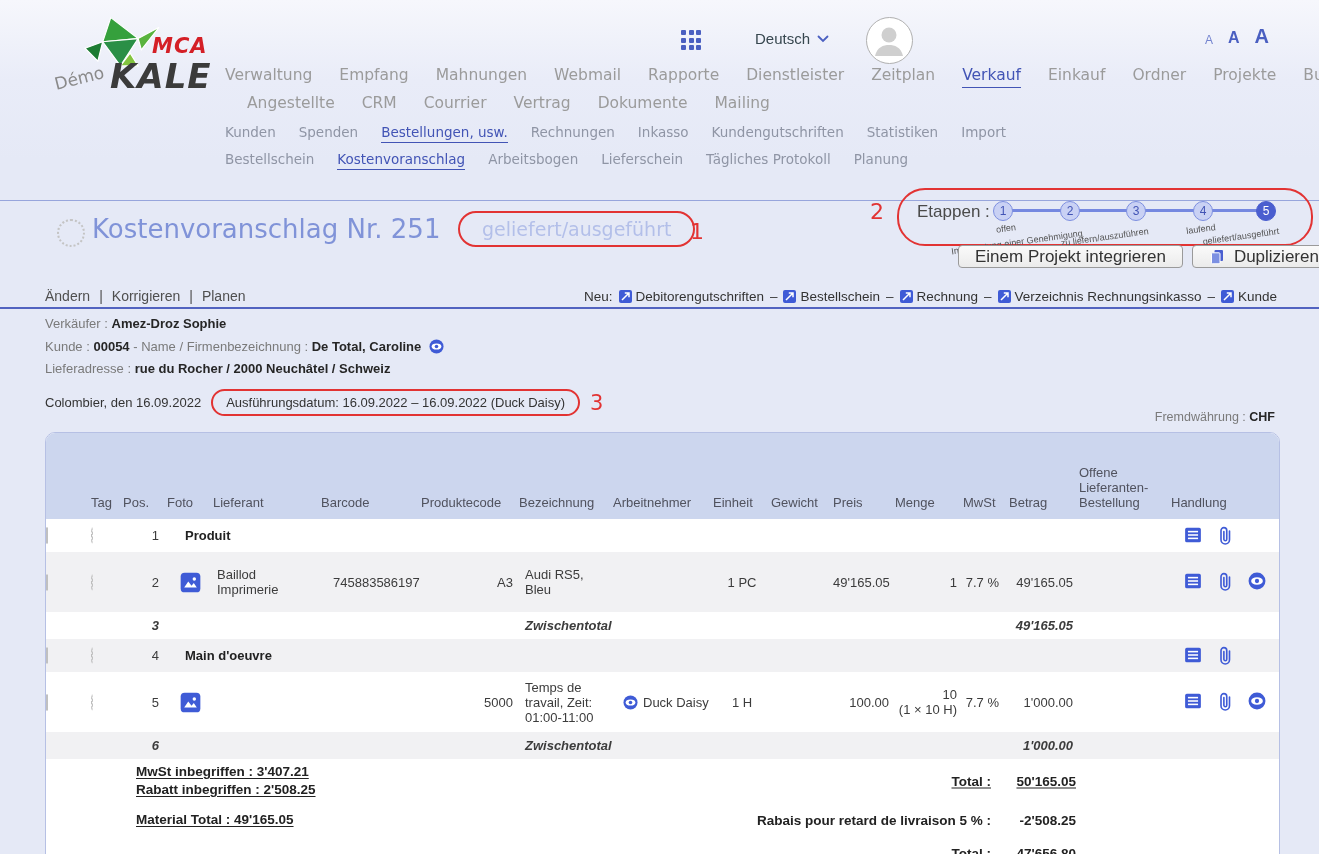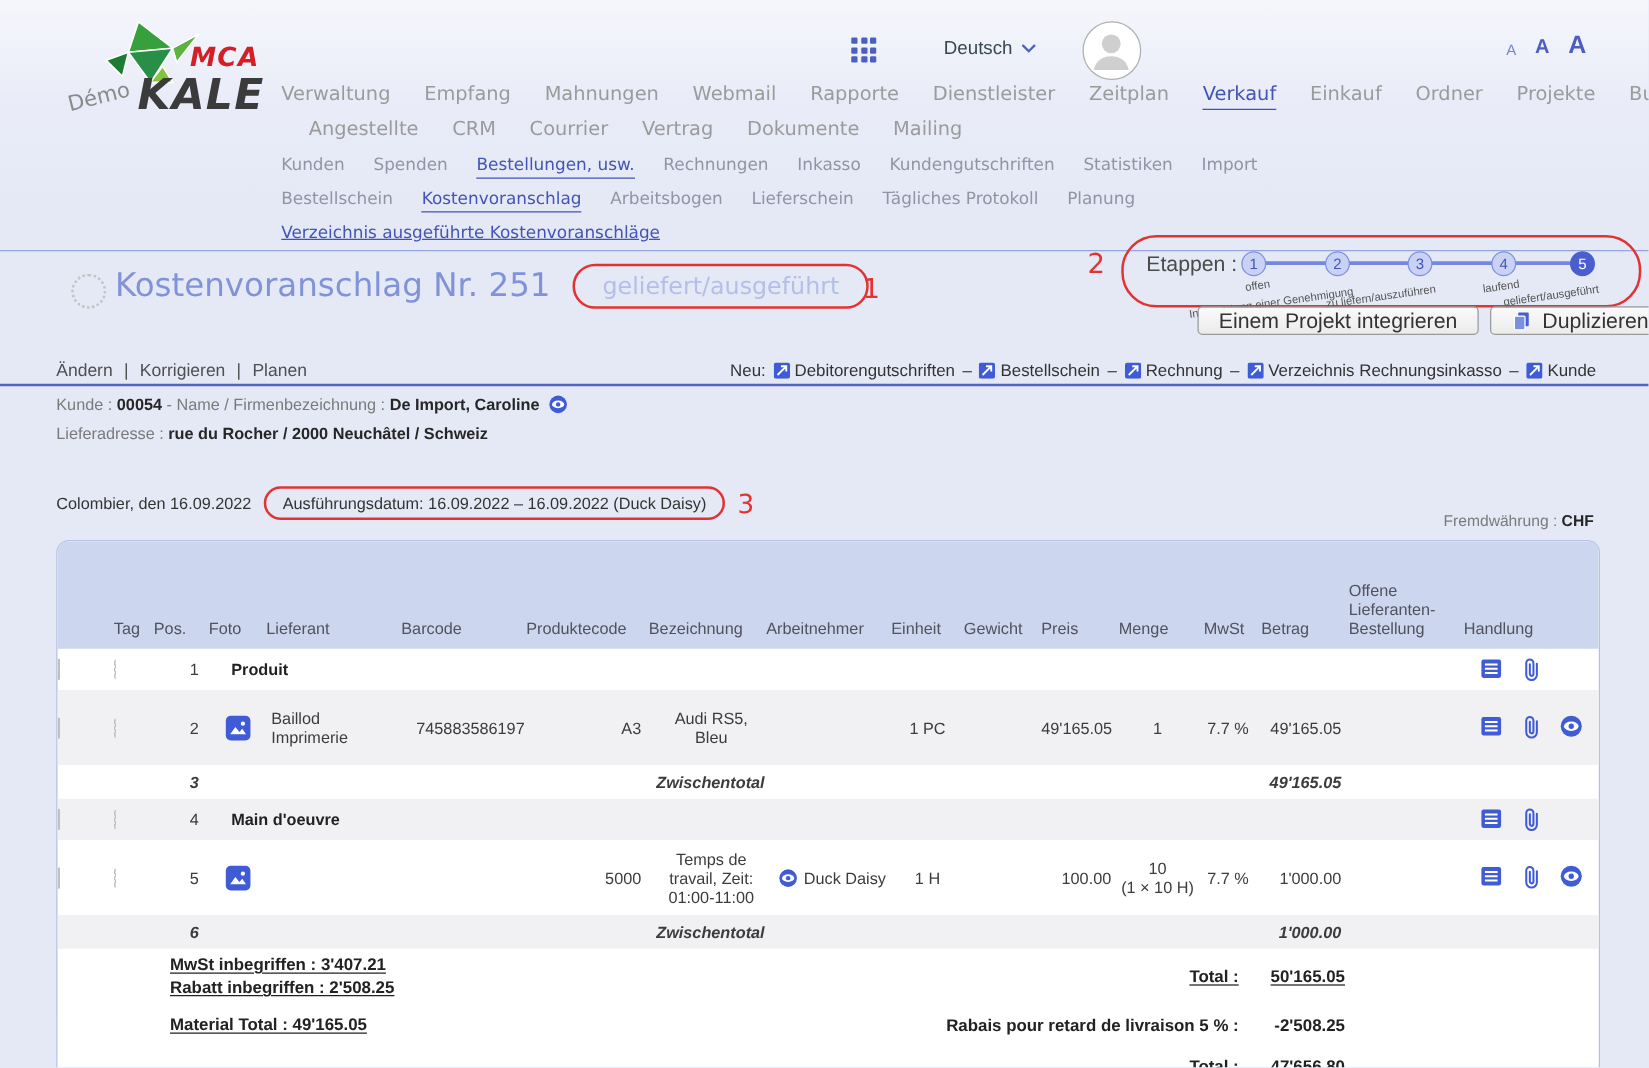--- a/index.html
+++ b/index.html
@@ -79,21 +79,21 @@
   .thead{background:#ccd6ee;min-height:77px;align-items:end;padding-bottom:9px;color:#50525e;}
   .thead .hc{text-align:left;line-height:15px;}
   .r-cat{min-height:33px;}
   .r-item{min-height:50px;padding:5px 0;}
   .r-sub{min-height:27px;font-weight:bold;font-style:italic;}
   .ta-r{text-align:right;padding-right:6px;}
   .ta-l{text-align:left;padding-left:6px;}
   .ta-c{text-align:center;}
   .pos-cell{text-align:right;padding-right:8px;}
   .cat-title{grid-column:4/17;font-weight:bold;padding-left:18px;color:#222;}
-  .multiline{white-space:pre-line;line-height:15px;text-align:center;}
+  .multiline{white-space:pre-line;line-height:15px;}
   .cbx{width:15px;height:15px;border:1px solid #c0c0c0;border-radius:3px;background:#fdfdfd;margin:0 auto;cursor:pointer;}
   .rad{width:15px;height:15px;border:1px dashed #bdbdbd;border-radius:50%;margin:0 auto;cursor:pointer;}
   .handlung{display:flex;justify-content:center;}
   .hslot{width:32px;display:flex;justify-content:center;}
   .icon-btn{cursor:pointer;display:flex;}
   .arb{display:flex;align-items:center;gap:5px;padding-left:10px;}
   .photo-wrap{display:flex;justify-content:center;}
 
   
   .tot-row{position:relative;font-size:13.5px;color:#222;font-weight:bold;}
@@ -185,21 +185,20 @@
       <span class="sub-item">Import</span>
     </div>
   <div id="sub2" class="df">
       <span class="sub-item">Bestellschein</span>
       <span class="sub-item active">Kostenvoranschlag</span>
       <span class="sub-item">Arbeitsbogen</span>
       <span class="sub-item">Lieferschein</span>
       <span class="sub-item">Tägliches Protokoll</span>
       <span class="sub-item">Planung</span>
     </div>
-  <div id="sub3" class="df">Verzeichnis ausgeführte Kostenvoranschläge</div>
 
   <div id="divider1"></div>
 
   <span id="ann2" class="ann">2</span>
   <div id="stages-box">
     <span id="stages-label">Etappen :</span>
     <div id="stage-line" style="left: 103px; width: 263px;"></div>
   <div class="stage-circle" style="left: 94px;">1</div>
       <div class="stage-label" style="right: 295px; top: 32px;">offen</div>
       <div class="stage-circle" style="left: 161px;">2</div>
@@ -286,24 +285,28 @@
             <path d="M3 10L9.5 3.5M5.8 3h4.2v4.2" stroke="#fff" stroke-width="1.5" fill="none"></path>
           </svg>
         </span>
         <span>Kunde</span>
       </span>
     </div>
   <div id="divider2"></div>
 
   <div id="info">
     <div>
+      <span class="lbl">Verkäufer :</span>
+      <span class="val">Amez-Droz Sophie</span>
+    </div>
+    <div>
       <span class="lbl">Kunde :</span>
       <span class="val">00054</span>
       <span class="lbl">- Name / Firmenbezeichnung :</span>
-      <span class="val">De Import, Caroline</span>
+      <span class="val">De Total, Caroline</span>
       <span class="inline-eye" id="kunde-eye"><span class="icon-btn">
             <svg width="15" height="15" viewBox="0 0 16 16">
               <circle cx="8" cy="8" r="7.5" fill="#3f5bd6"></circle>
               <ellipse cx="8" cy="8" rx="5.2" ry="3.3" fill="#fff"></ellipse>
               <circle cx="8" cy="8" r="1.9" fill="#3f5bd6"></circle>
             </svg>
           </span></span>
     </div>
     <div>
       <span class="lbl">Lieferadresse :</span>

